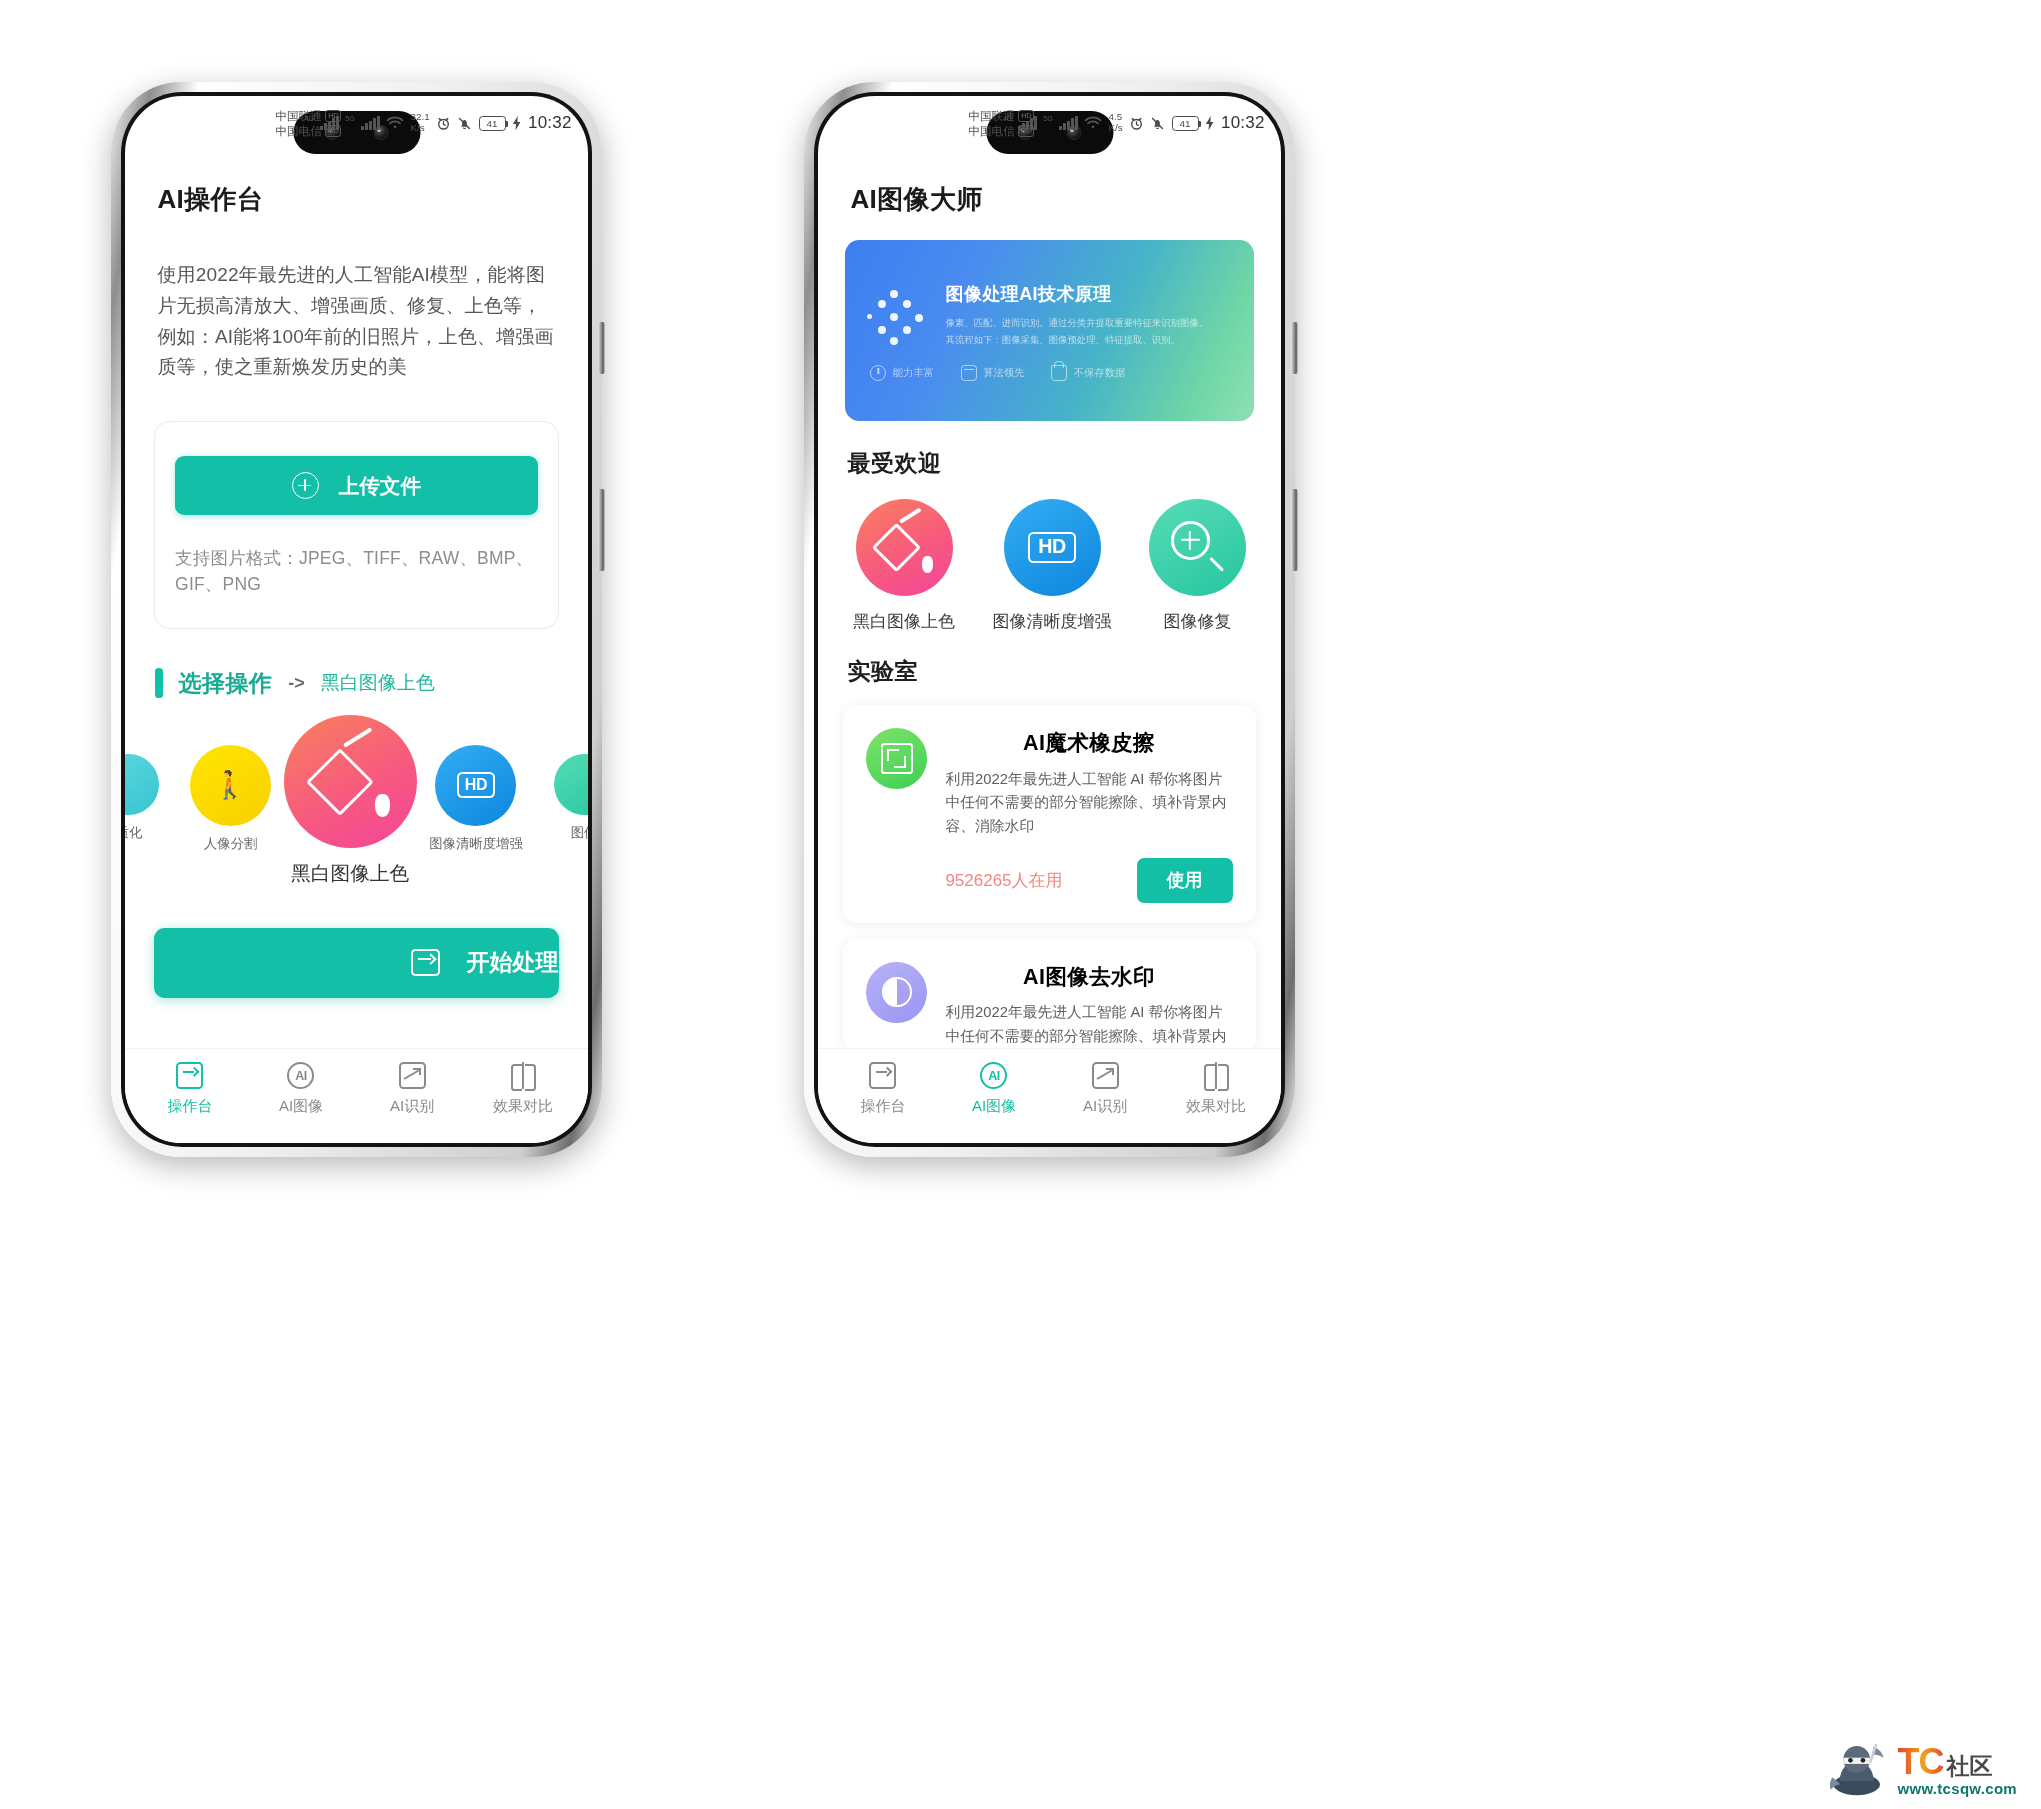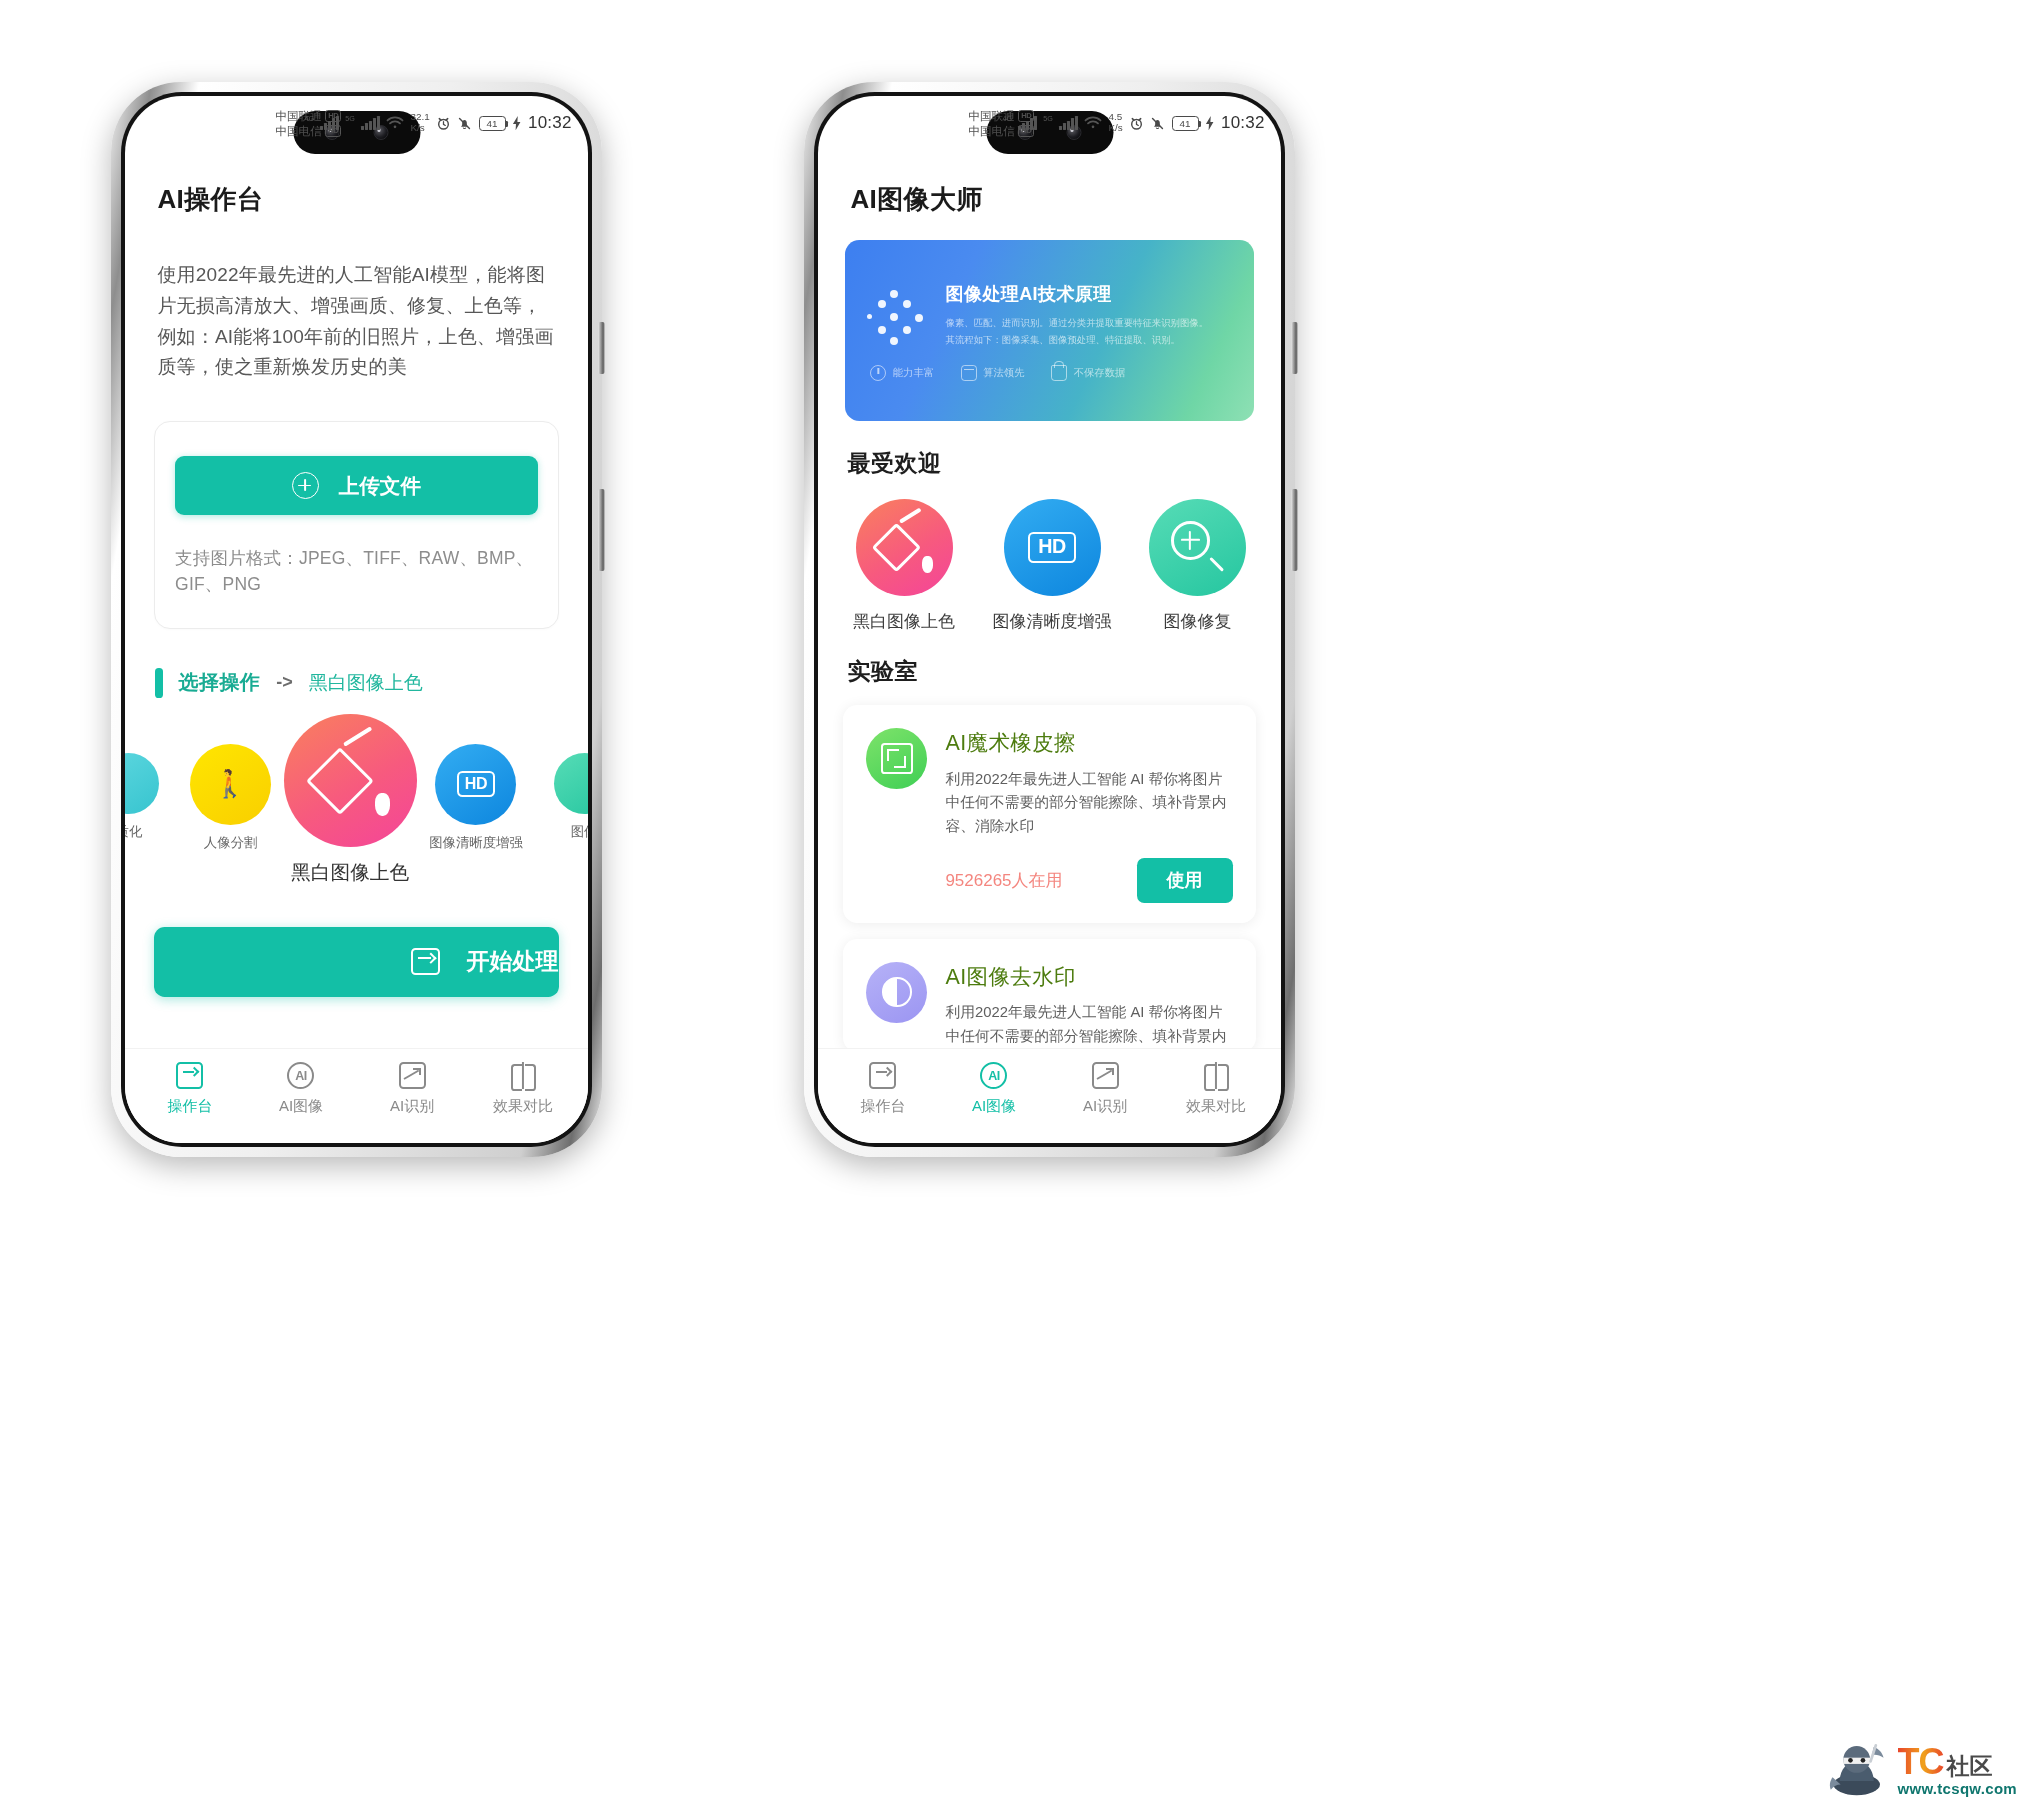--- a/index.html
+++ b/index.html
@@ -157,21 +157,21 @@
     letter-spacing:0.2px;
   }
 
   .sel-row {
     margin: 39px 0 0 30px;
     display:flex; align-items:center; gap: 16px;
   }
   .accent-bar {
     width: 7.2px; height: 30px; background:#13bfa6; border-radius:3.6px; flex:none;
   }
-  .sel-title { font-size: 20px; font-weight:700; color:#18ab93; letter-spacing:0.4px; }
+  .sel-title { font-size: 23px; font-weight:700; color:#18ab93; letter-spacing:0.4px; }
   .arrow-txt { font-size: 18px; color:#6d6d6d; font-weight:600; }
   .sel-value { font-size: 19px; color:#22b79e; }
 
   
   .carousel {
     margin-top: 16px; height: 170px;
     position: relative; display:flex; align-items:flex-start;
     justify-content:center; gap: 0;
   }
   .c-item {
@@ -376,21 +376,21 @@
     margin: 18px 25px 0; background:#fff; border-radius: 14.3px;
     box-shadow: 0 1.8px 12.5px rgba(0,0,0,.07);
     padding: 23px 23px 19.7px;
     display:flex; gap: 18px;
   }
   .lab-ic {
     width: 61px; height: 61px; border-radius: 50%;
     display:flex;align-items:center;justify-content:center; flex:none;
   }
   .lab-body { flex:1; min-width:0; }
-  .lab-title { font-size: 21.5px; font-weight:400; color:#4d7c0f; letter-spacing:0.4px; }
+  .lab-title { font-size: 21.5px; font-weight:700; color:#000000; letter-spacing:0.4px;text-align:center; }
   .lab-desc {
     margin-top: 10.7px; font-size: 14.8px; line-height: 1.58; color:#5f5f5f;
   }
   .lab-foot {
     margin-top: 19.7px; display:flex; align-items:center; justify-content:space-between;
   }
   .lab-count { font-size: 17px; color:#f4867f; }
   .use-btn {
     background:#13bfa6; color:#fff; font-size: 18px; font-weight:600;
     padding: 10.7px 30px; border-radius: 7.2px; cursor:pointer;

